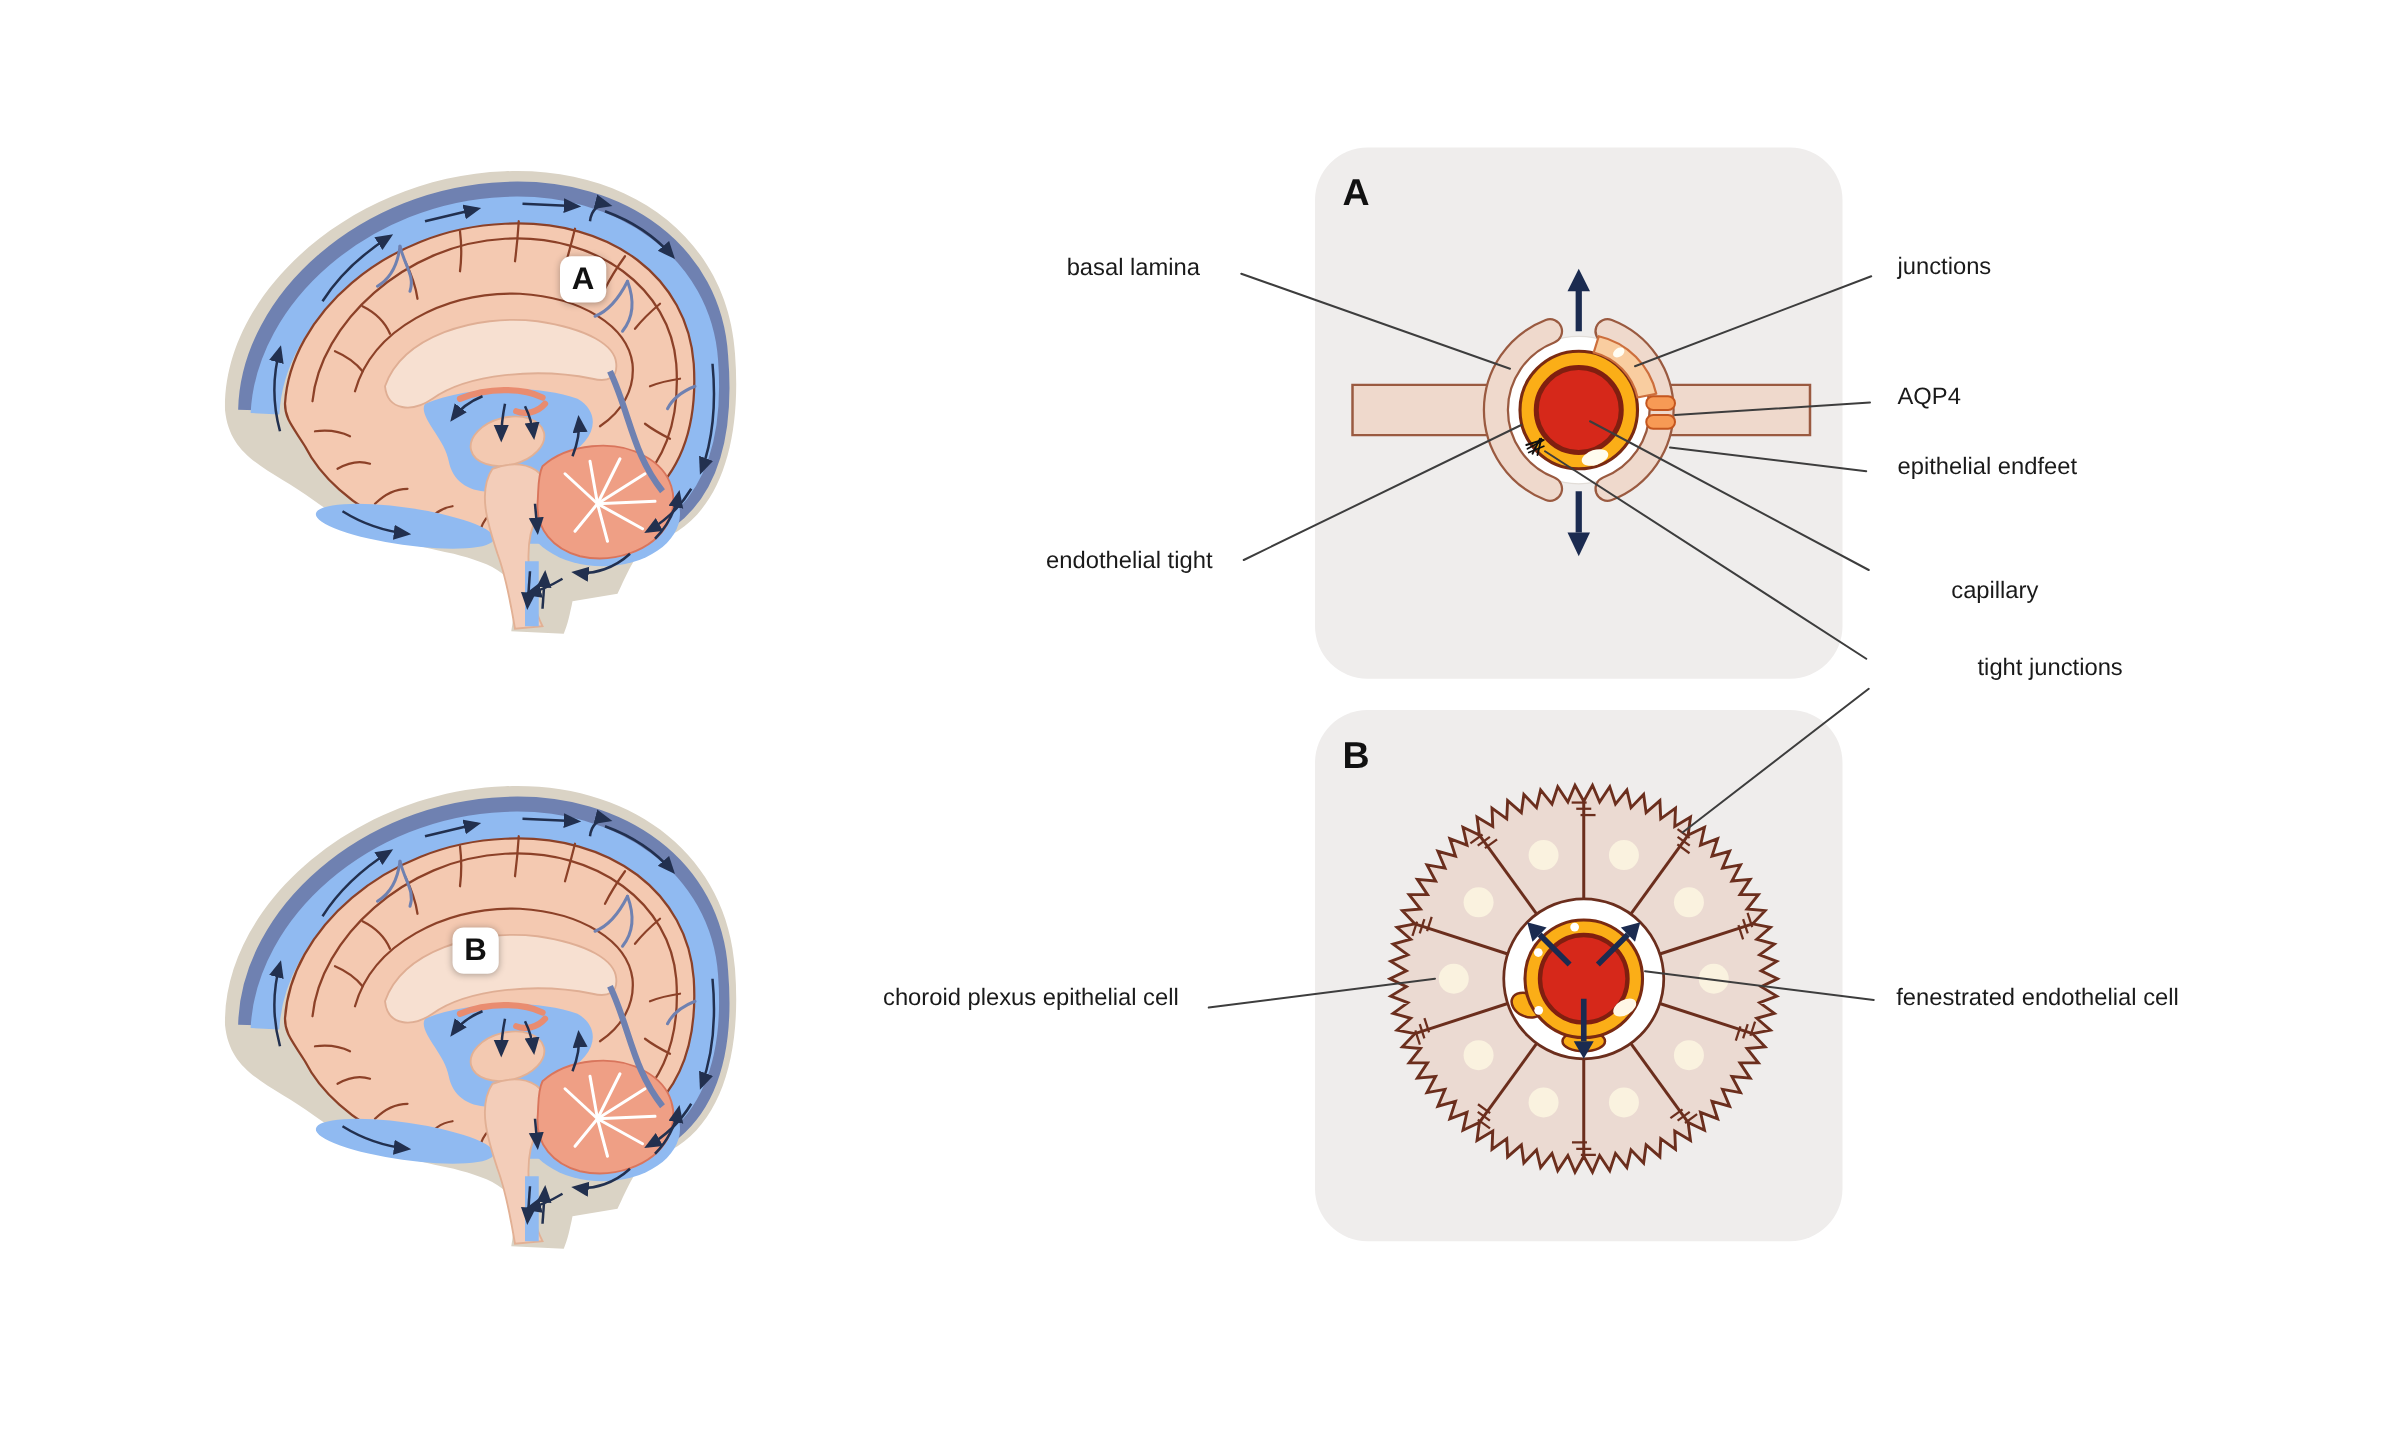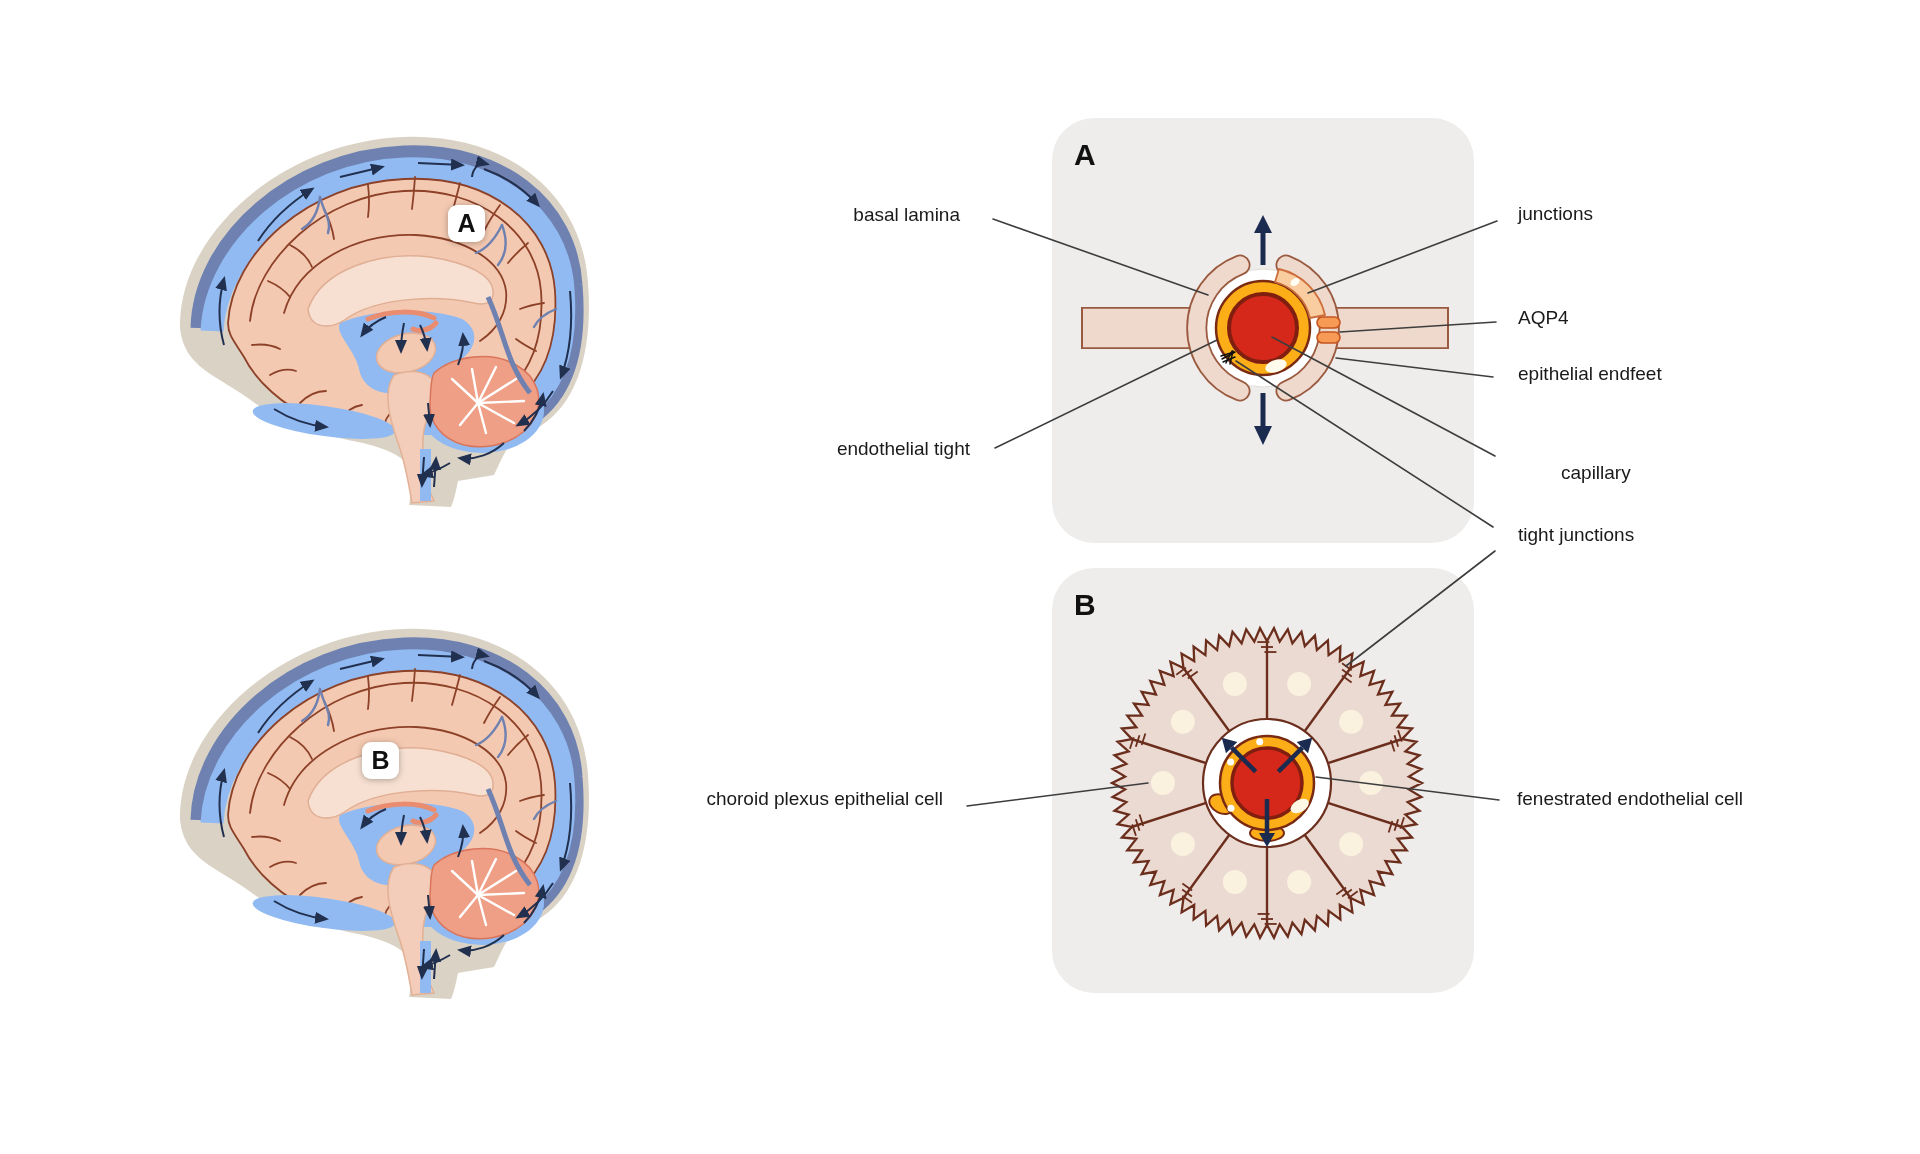--- a/index.html
+++ b/index.html
@@ -30,21 +30,21 @@
   #marker-b{left:362px;top:742px;}
   .lbl{position:absolute;font-size:19px;color:var(--c-text);white-space:nowrap;line-height:1.05;}
   .lbl.right-align{text-align:right;}
   #lbl-basal{right:960px;top:205px;}
   #lbl-endo{right:950px;top:439px;}
   #lbl-choroid{right:977px;top:789px;text-align:center;}
   #lbl-pericyte{left:1518px;top:204px;}
   #lbl-aqp4{left:1518px;top:308px;}
   #lbl-astro{left:1518px;top:364px;}
   #lbl-capillary{left:1518px;top:463px;margin-left:43px;}
-  #lbl-tight{left:1518px;top:525px;}
+  #lbl-tight{left:1582px;top:525px;}
   #lbl-fenestrated{left:1517px;top:789px;}
   .overlay{position:absolute;left:0;top:0;pointer-events:none;}
   svg{display:block;}
 </style>
 </head>
 <body>
 
 <div class="stage">
 
   <svg width="0" height="0" style="position:absolute" aria-hidden="true">

